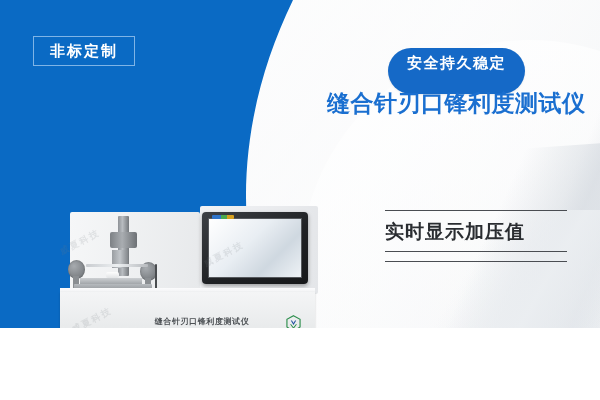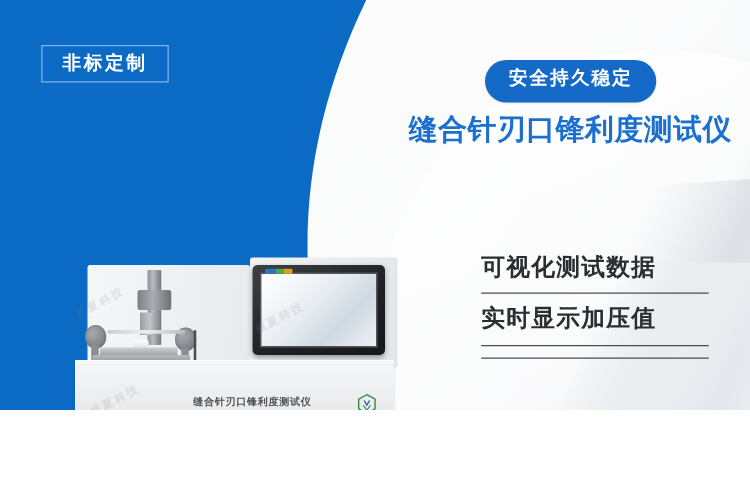--- a/index.html
+++ b/index.html
@@ -57,21 +57,21 @@
     border:1px solid #7fb4e6;
     color:#ffffff;font-size:15px;font-weight:700;letter-spacing:2px;
     line-height:1;
   }
 
   
   .pill{
     position:absolute;left:388px;top:48px;
     background:#1569c7;color:#fff;
     font-size:15px;font-weight:700;letter-spacing:1.5px;
-    padding:7px 19px 12px;border-radius:999px;line-height:1;
+    padding:7px 19px 24px;border-radius:999px;line-height:1;
     box-shadow:0 1px 2px rgba(0,0,0,.08);
   }
   .headline{
     position:absolute;left:327px;top:92px;
     color:#1a6fd0;font-size:23px;font-weight:700;letter-spacing:.5px;
     line-height:1;white-space:nowrap;
   }
 
   
   .features{position:absolute;left:385px;top:203px;width:182px;}
@@ -204,21 +204,20 @@
   <div class="blue-panel"></div>
   <div class="blue-panel-2"></div>
 
   <div class="tag">非标定制</div>
 
   <div class="pill">安全持久稳定</div>
   <div class="headline">缝合针刃口锋利度测试仪</div>
 
   <div class="features">
     <div class="feat">
-      <span class="feat-text">可视化测试数据</span>
       <span class="feat-rule"></span>
     </div>
     <div class="feat">
       <span class="feat-text">实时显示加压值</span>
       <span class="feat-rule"></span>
     </div>
     <div class="feat">
       <span class="feat-rule"></span>
     </div>
   </div>

